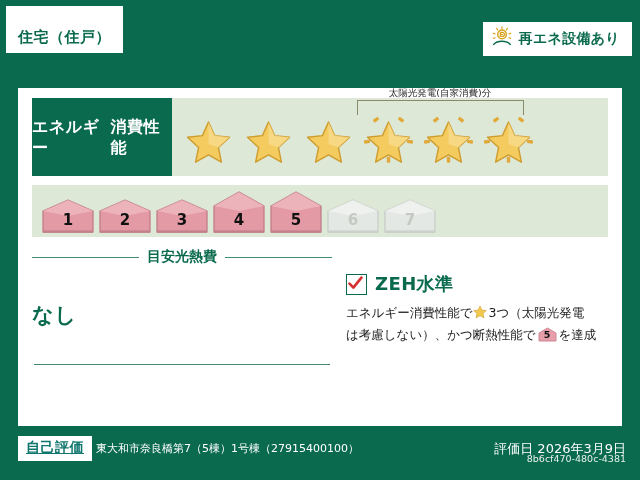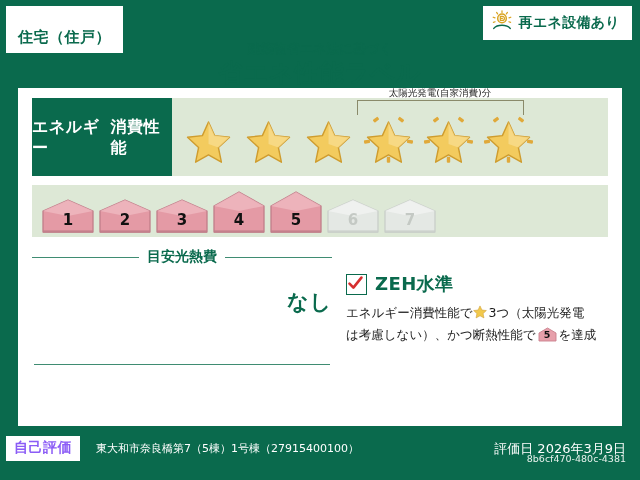--- a/index.html
+++ b/index.html
@@ -34,21 +34,21 @@
     position:absolute;left:6px;top:6px;
     background:#ffffff;color:#0a6a4d;
     font-size:15px;font-weight:bold;
     padding:22px 12px 6px 12px;
     letter-spacing:0.5px;
     z-index:40;
   }
 
   
   .badge-renew{
-    position:absolute;right:8px;top:6px;
+    position:absolute;right:8px;top:22px;
     background:#ffffff;
     padding:4px 12px 5px 8px;
     display:flex;align-items:center;gap:6px;
     z-index:40;
   }
   .badge-renew .btxt{
     color:#0a6a4d;font-size:14px;font-weight:bold;letter-spacing:0.3px;
   }
 
   
@@ -111,22 +111,22 @@
   .lower{position:relative;margin-top:11px;height:168px;}
   .lower-left{position:absolute;left:0;top:0;width:300px;}
   .lower-right{position:absolute;left:314px;top:24px;width:262px;}
 
   .cost-head{
     display:flex;align-items:center;gap:8px;
   }
   .cost-head .ln{flex:1;height:1px;background:#3f8c72;}
   .cost-head .ct{color:#0a6a4d;font-size:14px;font-weight:bold;white-space:nowrap;}
   .cost-val{
-    text-align:right;color:#0a6a4d;font-size:21px;font-weight:bold;
-    margin-top:22px;letter-spacing:1px;
+    text-align:left;color:#0a6a4d;font-size:21px;font-weight:bold;
+    margin-top:35px;letter-spacing:1px;
   }
   .cost-rule{
     position:absolute;left:2px;top:116px;width:296px;height:1px;background:#3f8c72;
   }
 
   .zeh-head{display:flex;align-items:center;gap:8px;}
   .chk{
     width:19px;height:19px;border:1.6px solid #0a6a4d;background:#fff;
     position:relative;flex:0 0 19px;
   }
@@ -143,22 +143,22 @@
   .mini5 .m5num{
     position:absolute;left:0;right:0;bottom:0px;text-align:center;
     font-size:9.5px;font-weight:bold;color:#111;
   }
 
   
   .footer{
     position:absolute;left:0;bottom:0;width:640px;height:54px;z-index:35;
   }
   .self-eval{
-    position:absolute;left:6px;top:10px;background:#fff;color:#8b5cf6;
-    font-size:14px;font-weight:bold;padding:3px 8px 4px 8px;letter-spacing:0.5px;
+    position:absolute;left:18px;top:10px;background:#fff;color:#0f766e;
+    font-size:14px;font-weight:bold;padding:3px 8px 4px 8px;letter-spacing:0.5px;text-decoration:underline;
   }
   .addr{
     position:absolute;left:96px;top:15px;color:#ffffff;font-size:11px;
     white-space:nowrap;
   }
   .eval-date{
     position:absolute;right:14px;top:14px;color:#ffffff;font-size:13px;
     text-align:right;white-space:nowrap;
   }
   .eval-id{

